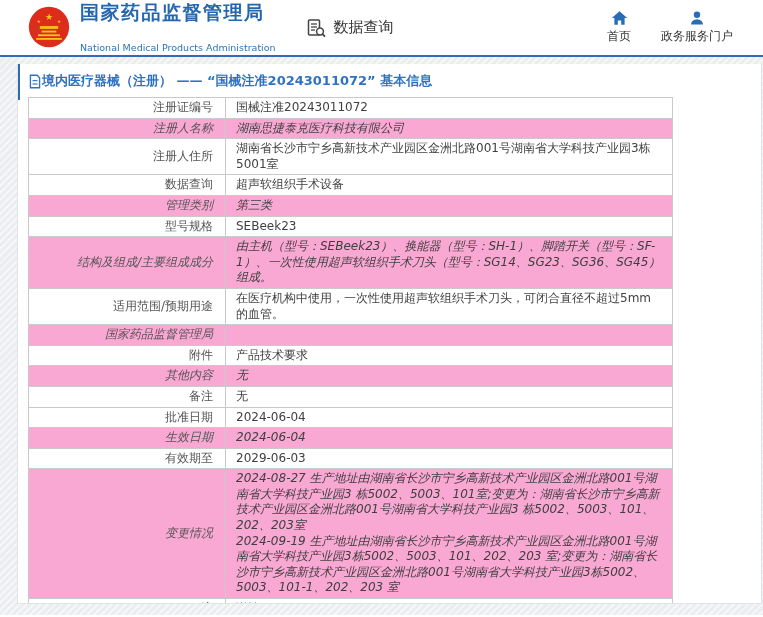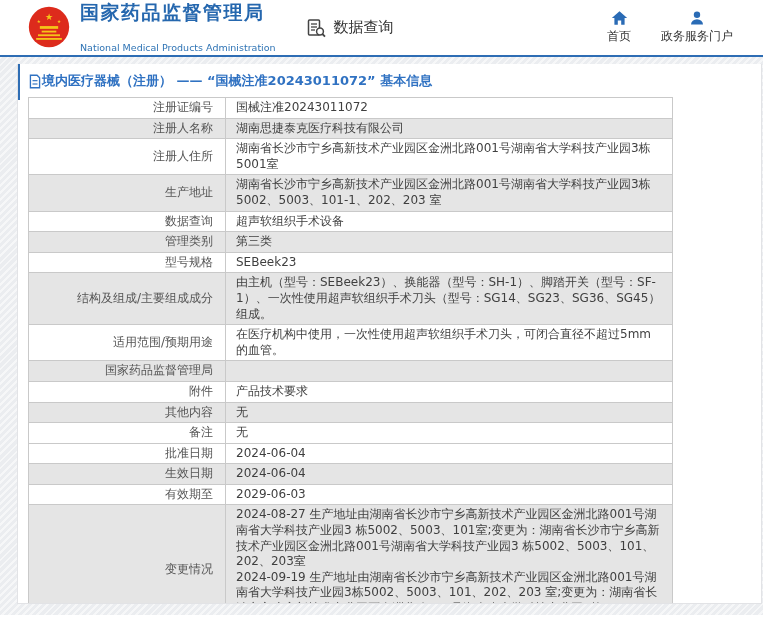--- a/index.html
+++ b/index.html
@@ -40,21 +40,21 @@
     padding:8px 0 7px 10px; font-size:13px; color:#3072c2; font-weight:bold;
   }
   
   table.info { border-collapse:collapse; margin-left:10px; width:645px; font-size:12px; table-layout:fixed; }
   table.info td { border:1px solid #c9c9c9; vertical-align:middle; }
   td.cell-label {
     width:197px; text-align:right; padding:2px 12px 2px 4px;
     color:#555; line-height:1.3;
   }
   td.cell-value { padding:2px 10px; color:#3f3f3f; line-height:1.3; white-space:pre-line; }
-  tr.alt td { background:#e5e5e5; }
+  tr.alt td { background:#f9a8d4;font-style:italic; }
   a.detail-link { color:#4a90e2; text-decoration:none; cursor:pointer; }
   .balloon {
     display:inline-block; width:8px; height:8px; background:#2f2f2f;
     border-radius:50%; margin-right:3px; position:relative;
   }
   .balloon::after {
     content:""; position:absolute; left:0; bottom:-2px;
     border:2px solid transparent; border-top-color:#2f2f2f; border-left-color:#2f2f2f;
   }
 </style>
@@ -126,24 +126,20 @@
             <td class="cell-value">国械注准20243011072</td>
           </tr>
           <tr class="alt">
             <td class="cell-label">注册人名称</td>
             <td class="cell-value">湖南思捷泰克医疗科技有限公司</td>
           </tr>
           <tr>
             <td class="cell-label">注册人住所</td>
             <td class="cell-value">湖南省长沙市宁乡高新技术产业园区金洲北路001号湖南省大学科技产业园3栋5001室</td>
           </tr>
-          <tr class="alt">
-            <td class="cell-label">生产地址</td>
-            <td class="cell-value">湖南省长沙市宁乡高新技术产业园区金洲北路001号湖南省大学科技产业园3栋5002、5003、101-1、202、203 室</td>
-          </tr>
           <tr>
             <td class="cell-label">数据查询</td>
             <td class="cell-value">超声软组织手术设备</td>
           </tr>
           <tr class="alt">
             <td class="cell-label">管理类别</td>
             <td class="cell-value">第三类</td>
           </tr>
           <tr>
             <td class="cell-label">型号规格</td>

